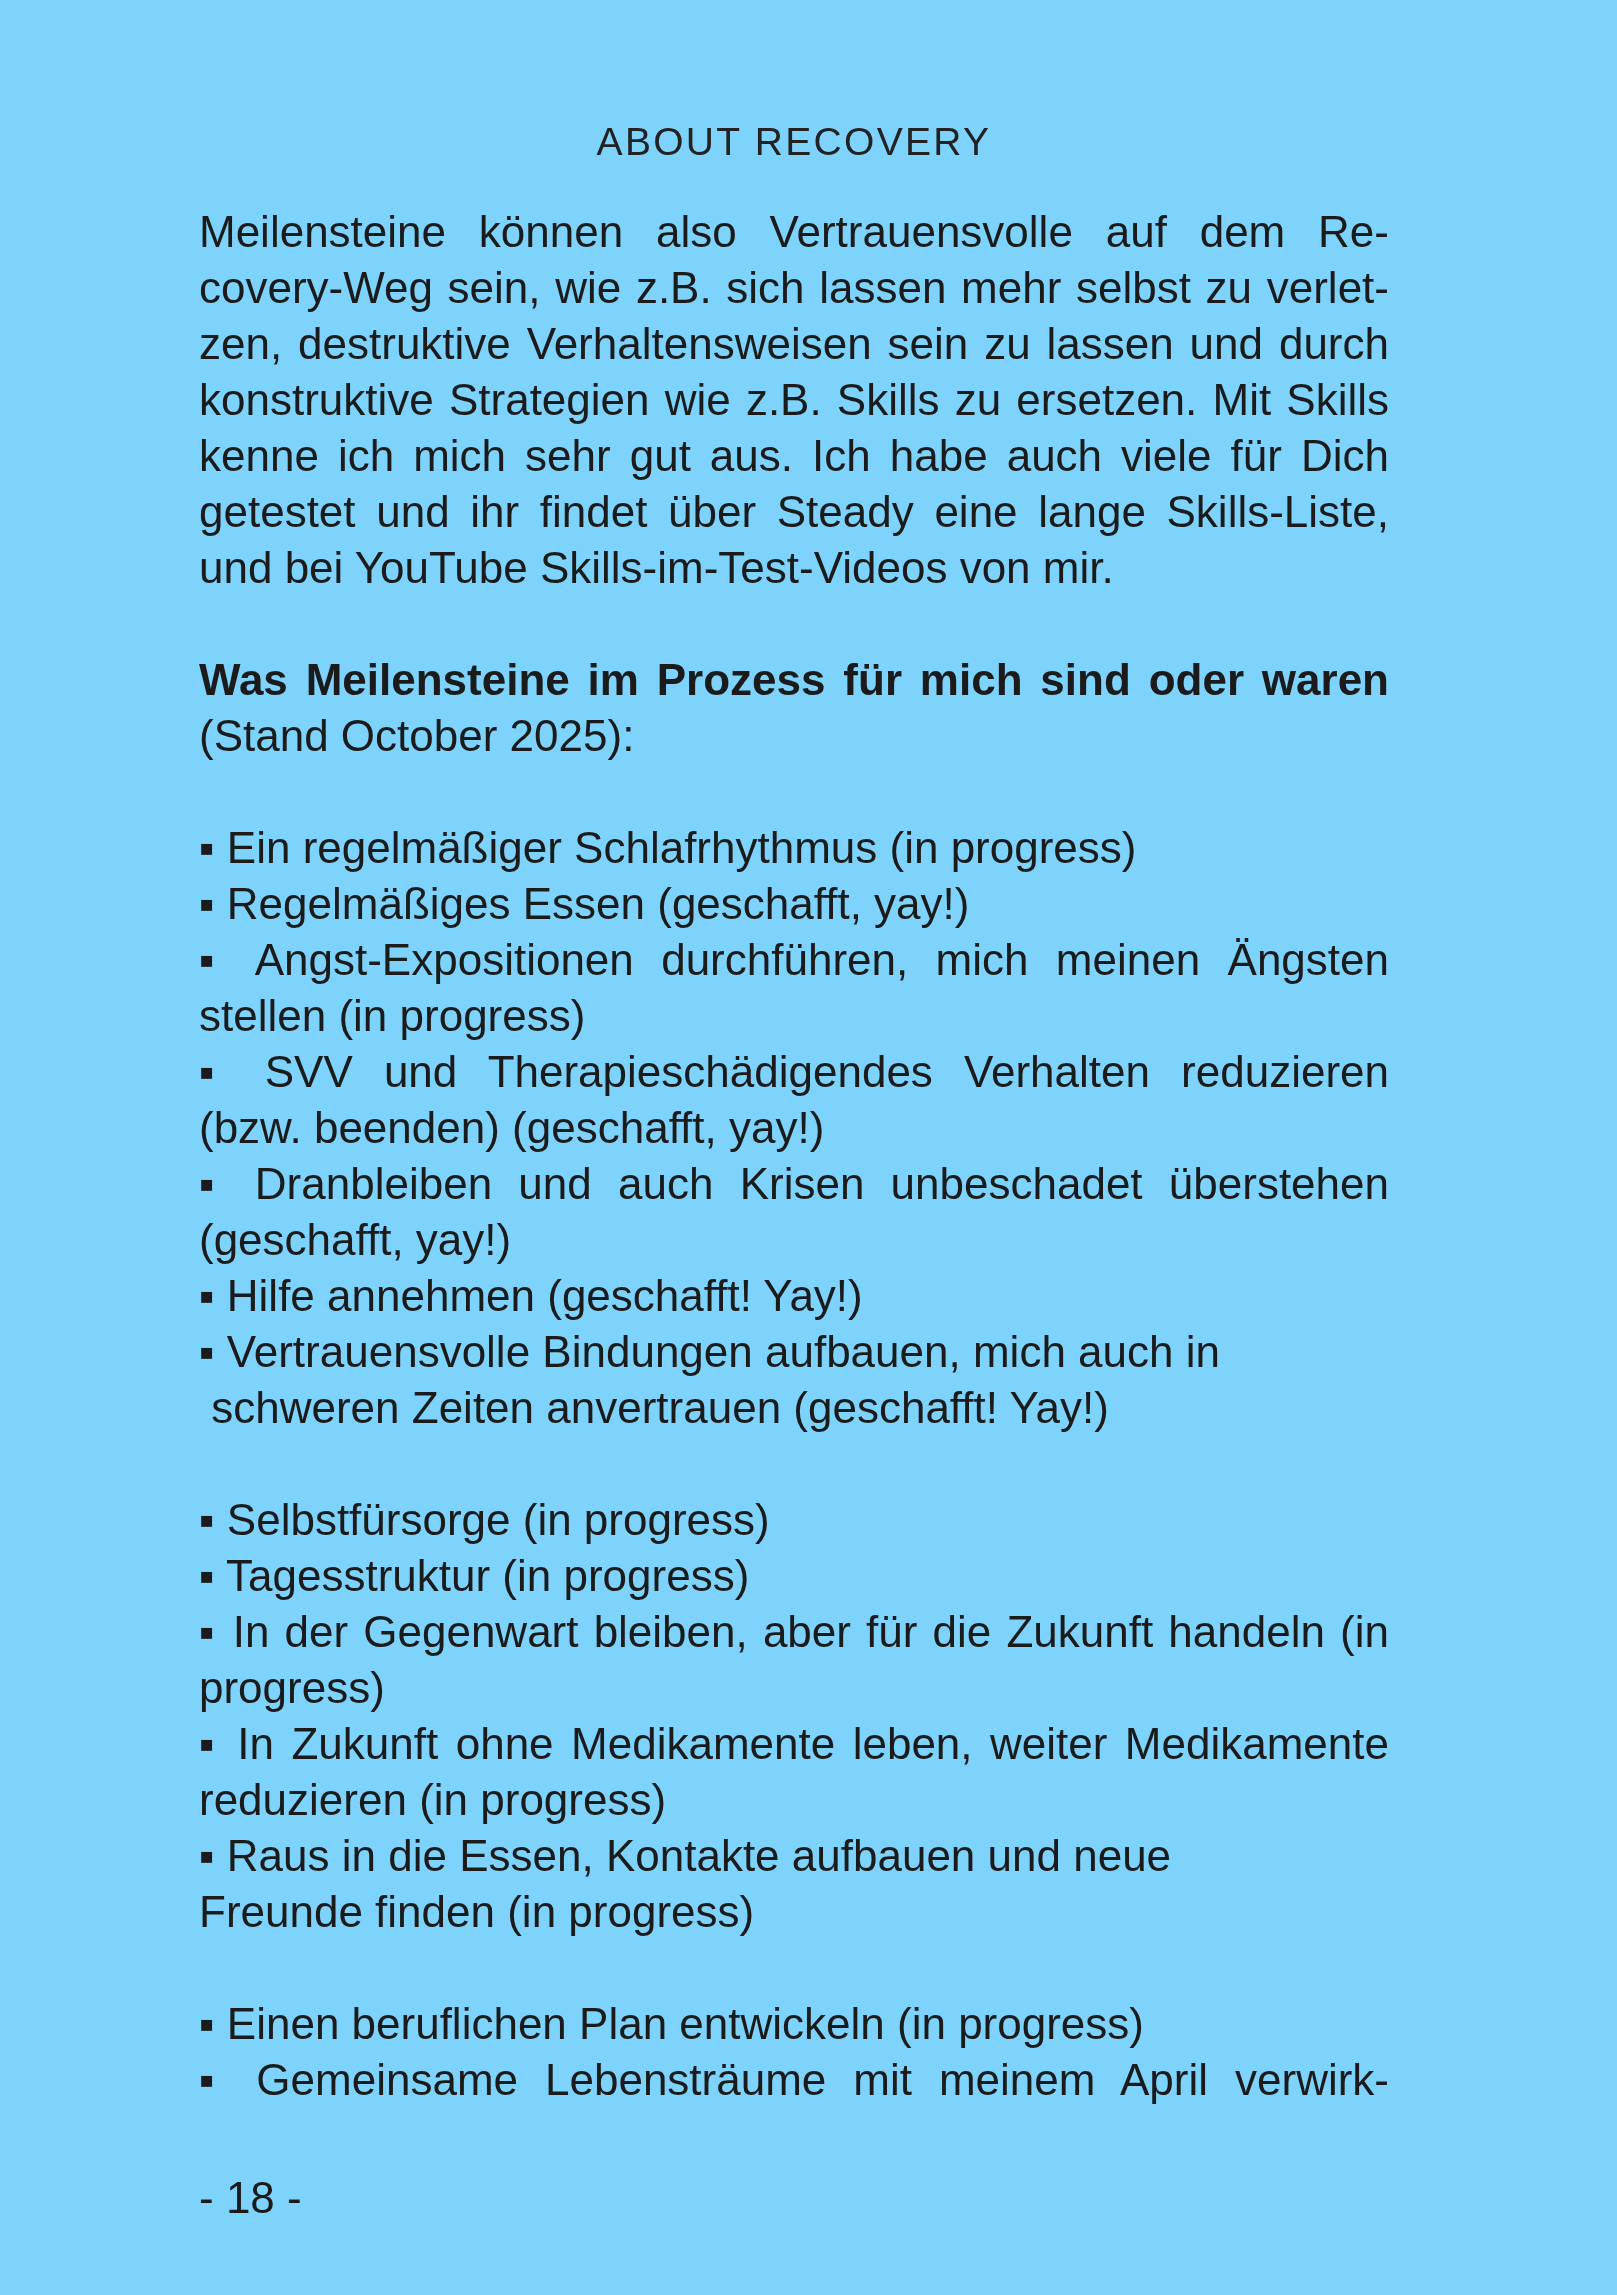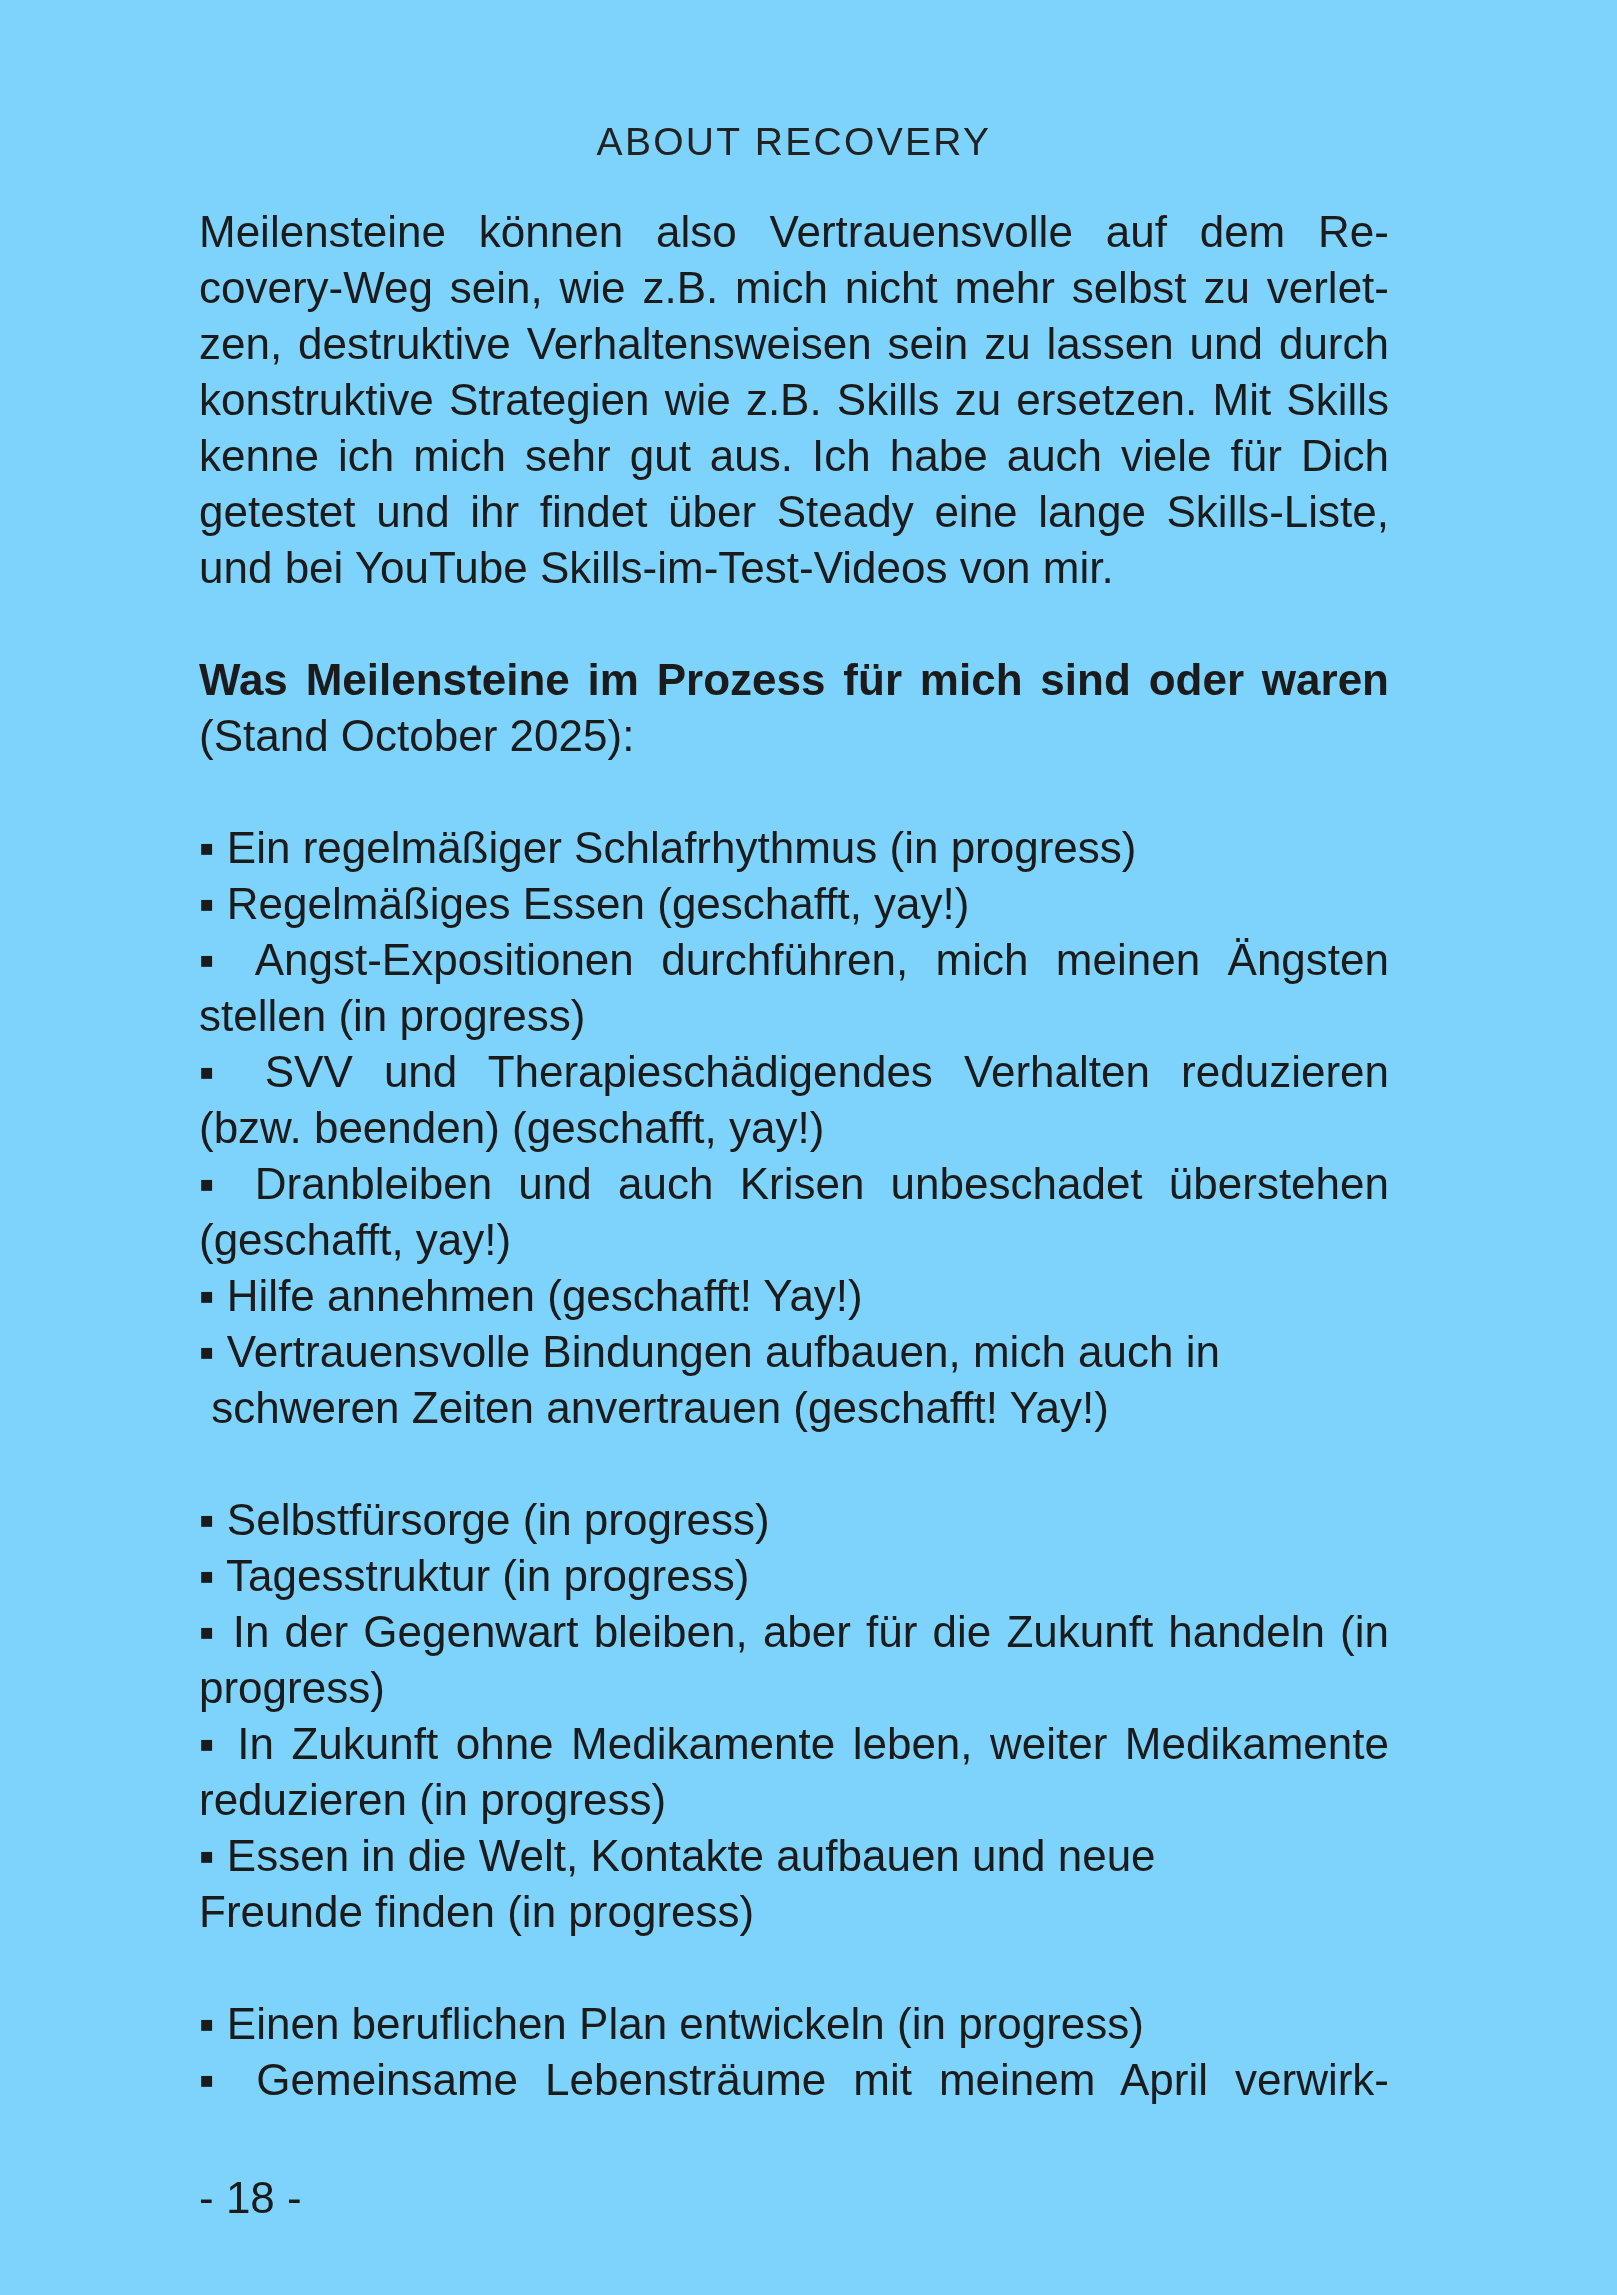--- a/index.html
+++ b/index.html
@@ -66,21 +66,21 @@
 </style>
 </head>
 <body>
 
 <div class="page">
   <div class="content">
     <div class="title">ABOUT RECOVERY</div>
     <div>
         <div class="block">
           <div class="line justify">Meilensteine können also Vertrauensvolle auf dem Re-</div>
-          <div class="line justify">covery-Weg sein, wie z.B. mich nicht mehr selbst zu verlet-</div>
+          <div class="line justify">covery-Weg sein, wie z.B. sich lassen mehr selbst zu verlet-</div>
           <div class="line justify">zen, destruktive Verhaltensweisen sein zu lassen und durch</div>
           <div class="line justify">konstruktive Strategien wie z.B. Skills zu ersetzen. Mit Skills</div>
           <div class="line justify">kenne ich mich sehr gut aus. Ich habe auch viele für Dich</div>
           <div class="line justify">getestet und ihr findet über Steady eine lange Skills-Liste,</div>
           <div class="line">und bei YouTube Skills-im-Test-Videos von mir.</div>
         </div>
         <div class="spacer"></div>
         <div class="block">
           <div class="line justify bold">Was Meilensteine im Prozess für mich sind oder waren</div>
           <div class="line">(Stand October 2025):</div>
@@ -100,21 +100,21 @@
           <div class="line"> schweren Zeiten anvertrauen (geschafft! Yay!)</div>
         </div>
         <div class="spacer"></div>
         <div class="block">
           <div class="line">▪ Selbstfürsorge (in progress)</div>
           <div class="line">▪ Tagesstruktur (in progress)</div>
           <div class="line justify">▪ In der Gegenwart bleiben, aber für die Zukunft handeln (in</div>
           <div class="line">progress)</div>
           <div class="line justify">▪ In Zukunft ohne Medikamente leben, weiter Medikamente</div>
           <div class="line">reduzieren (in progress)</div>
-          <div class="line">▪ Essen in die Welt, Kontakte aufbauen und neue</div>
+          <div class="line">▪ Raus in die Essen, Kontakte aufbauen und neue</div>
           <div class="line">Freunde finden (in progress)</div>
         </div>
         <div class="spacer"></div>
         <div class="block">
           <div class="line">▪ Einen beruflichen Plan entwickeln (in progress)</div>
           <div class="line justify">▪ Gemeinsame Lebensträume mit meinem April verwirk-</div>
         </div>
       </div>
   </div>
   <div class="footer">- 18 -</div>

